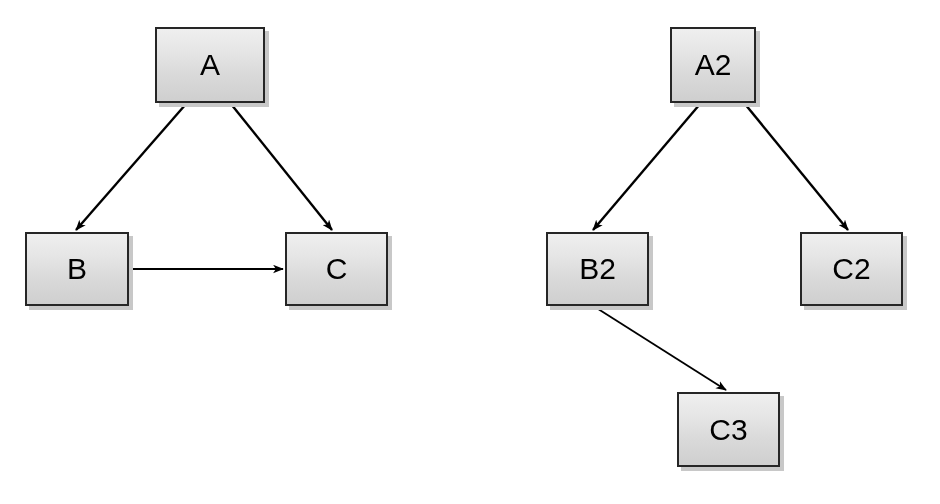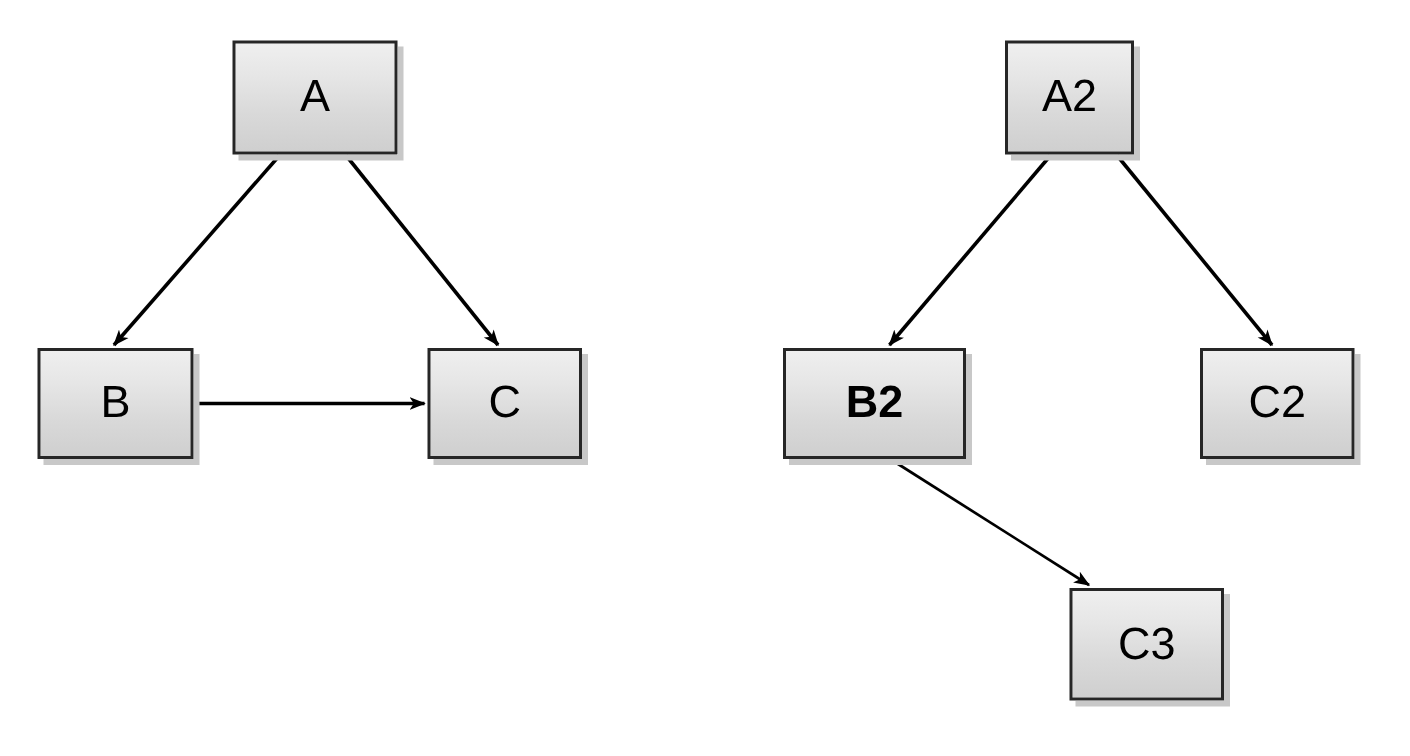--- a/index.html
+++ b/index.html
@@ -73,24 +73,24 @@
       </div>
       <div class="node" style="left: 25px; top: 232px; width: 104px; height: 74px;">
         <span class="node-label">B</span>
       </div>
       <div class="node" style="left: 285px; top: 232px; width: 103px; height: 74px;">
         <span class="node-label">C</span>
       </div>
       <div class="node" style="left: 670px; top: 27px; width: 86px; height: 76px;">
         <span class="node-label">A2</span>
       </div>
-      <div class="node" style="left: 522px; top: 232px; width: 122px; height: 74px; font-weight: bold;">
+      <div class="node" style="left: 546px; top: 232px; width: 103px; height: 74px;">
         <span class="node-label">B2</span>
       </div>
       <div class="node" style="left: 800px; top: 232px; width: 103px; height: 74px;">
         <span class="node-label">C2</span>
       </div>
-      <div class="node" style="left: 713px; top: 392px; width: 103px; height: 75px;">
+      <div class="node" style="left: 677px; top: 392px; width: 103px; height: 75px;">
         <span class="node-label">C3</span>
       </div>
     </div>
 
 </div>
 
 </body></html>

